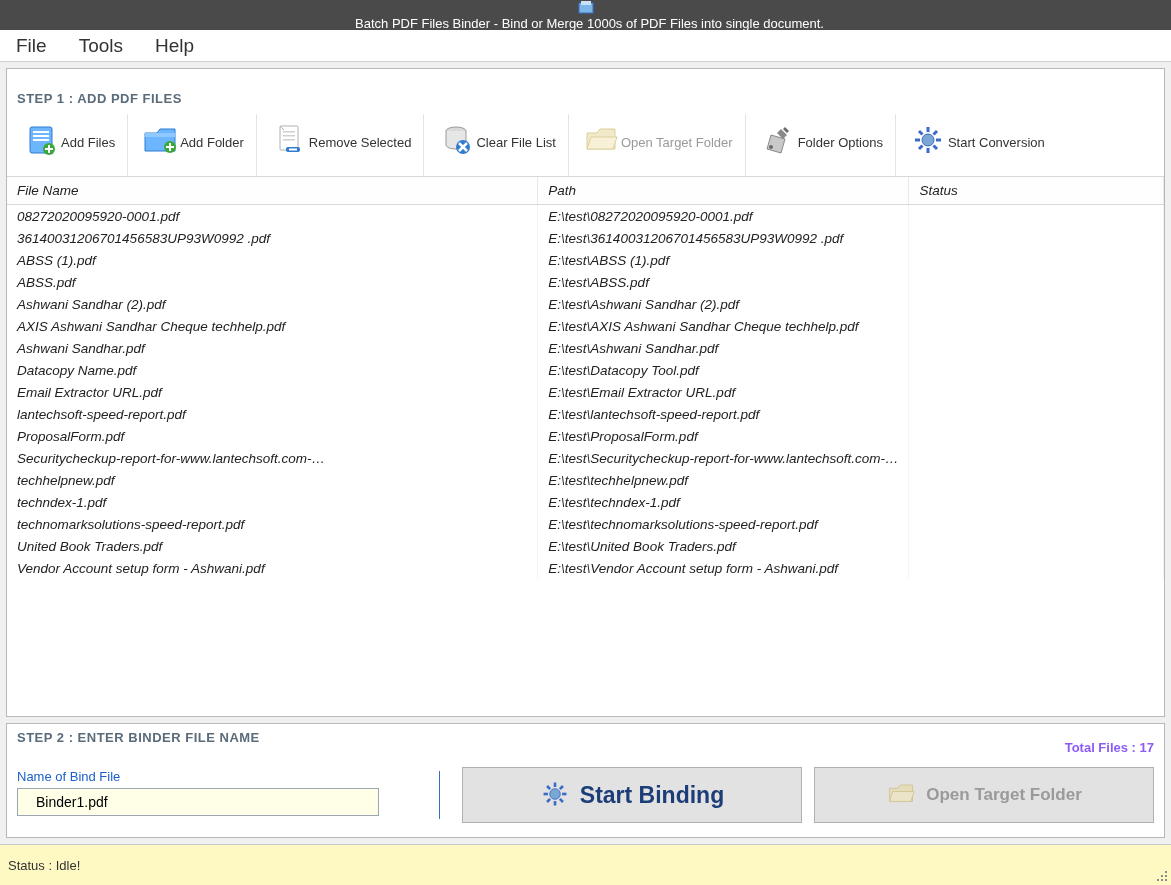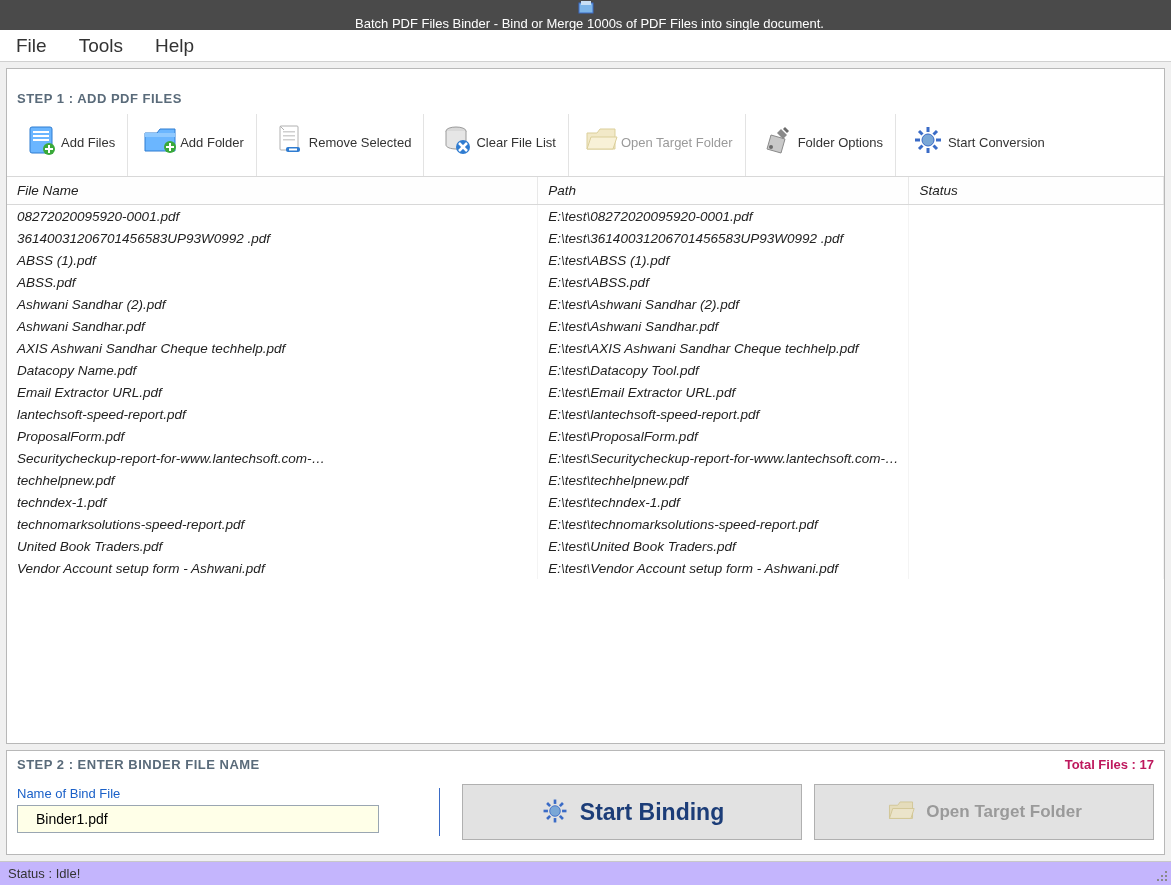--- a/index.html
+++ b/index.html
@@ -146,22 +146,23 @@
     justify-content: space-between;
     padding: 6px 10px 4px;
   }
   .step2-header .left {
     font-weight: 700;
     color: #5a6b7a;
     letter-spacing: 0.5px;
   }
   .step2-header .right {
     font-weight: 700;
-    color: #be185d;
-    font-size: 13px;
+    color: #8b5cf6;
+    font-size: 13px;
+    margin-top: 10px;
   }
   .step2-body {
     display: flex;
     align-items: stretch;
     padding: 8px 10px 14px;
     gap: 12px;
   }
   .bind-name-group {
     display: flex; flex-direction: column; gap: 4px;
     width: 400px;
@@ -200,22 +201,22 @@
     color: #1c3d78;
   }
   .big-btn .label-secondary {
     font-size: 17px;
     font-weight: 700;
     color: #9a9a9a;
   }
   .big-btn.secondary .icon-slot svg { opacity: 0.55; }
 
   .statusbar {
-    height: 24px;
-    background: #c4b5fd;
+    height: 41px;
+    background: #fef9c3;
     border-top: 1px solid #c8c8c8;
     display: flex;
     align-items: center;
     padding: 0 8px;
     font-size: 13px;
     color: #333;
     position: relative;
   }
   .resize-grip {
     position: absolute;
@@ -392,27 +393,27 @@
             <td class="col-name">ABSS.pdf</td>
             <td class="col-path">E:\test\ABSS.pdf</td>
             <td class="col-status"></td>
           </tr>
           <tr>
             <td class="col-name">Ashwani Sandhar (2).pdf</td>
             <td class="col-path">E:\test\Ashwani Sandhar (2).pdf</td>
             <td class="col-status"></td>
           </tr>
           <tr>
+            <td class="col-name">AXIS Ashwani Sandhar Cheque techhelp.pdf</td>
+            <td class="col-path">E:\test\AXIS Ashwani Sandhar Cheque techhelp.pdf</td>
+            <td class="col-status"></td>
+          </tr>
+          <tr>
             <td class="col-name">Ashwani Sandhar.pdf</td>
             <td class="col-path">E:\test\Ashwani Sandhar.pdf</td>
-            <td class="col-status"></td>
-          </tr>
-          <tr>
-            <td class="col-name">AXIS Ashwani Sandhar Cheque techhelp.pdf</td>
-            <td class="col-path">E:\test\AXIS Ashwani Sandhar Cheque techhelp.pdf</td>
             <td class="col-status"></td>
           </tr>
           <tr>
             <td class="col-name">Datacopy Name.pdf</td>
             <td class="col-path">E:\test\Datacopy Tool.pdf</td>
             <td class="col-status"></td>
           </tr>
           <tr>
             <td class="col-name">Email Extractor URL.pdf</td>
             <td class="col-path">E:\test\Email Extractor URL.pdf</td>

